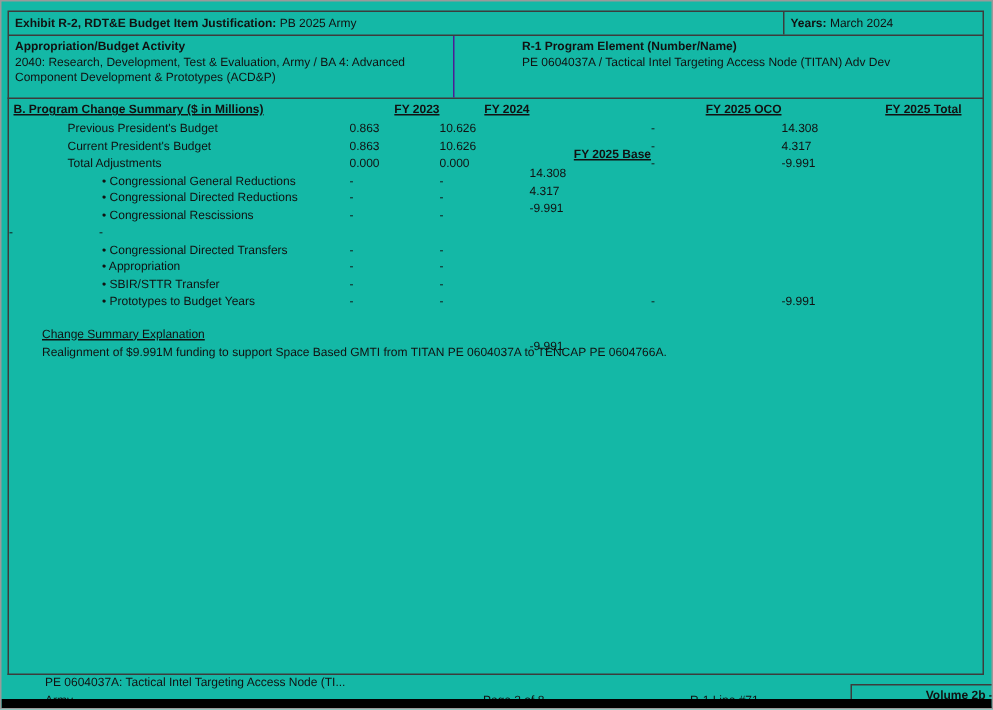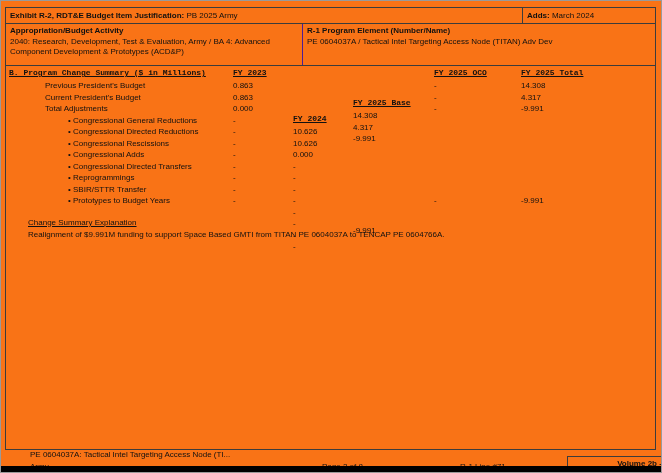--- a/index.html
+++ b/index.html
@@ -1,40 +1,40 @@
 <!DOCTYPE html>
 <html><head>
 <meta charset="utf-8">
 <style>
   html,body { margin:0; padding:0; background:#e8e8e8; }
   .page {
     position:relative; width:662px; height:473px; margin:0;
-    background:#f97316; border:1px solid #9a9a9a; box-sizing:border-box;
+    background:#14b8a6; border:1px solid #9a9a9a; box-sizing:border-box;
     font-family:"Liberation Sans", sans-serif; font-size:8px; color:#111;
     overflow:hidden;
   }
   .doc { position:absolute; left:4px; top:6px; width:651px; box-sizing:border-box; }
   b, .bold { font-weight:bold; }
   .it { }
 
   
   .hdr-row1 { display:flex; border:1px solid #3c3c3c; height:17px; align-items:center; box-sizing:border-box; }
   .cell-exhibit { flex:1; padding:0 4px; white-space:nowrap; overflow:hidden; }
   .cell-date { width:133px; align-self:stretch; border-left:1px solid #3c3c3c; padding:0 4px;
                display:flex; align-items:center; box-sizing:border-box; white-space:nowrap; }
   .hdr-row2 { display:flex; border:1px solid #3c3c3c; border-top:none; box-sizing:border-box; }
   .cell-appn { width:297px; border-right:1px solid #4c1d95; padding:2px 4px 3px 4px; box-sizing:border-box; line-height:10.5px; }
-  .cell-pe { flex:1; padding:2px 4px 18px 4px; line-height:10.5px; }
+  .cell-pe { flex:1; padding:2px 4px 18px 4px; line-height:10.5px;margin-left:41px; }
 
   
   .body-box { border:1px solid #3c3c3c; border-top:none; height:384px; box-sizing:border-box; padding-top:1px; }
-  .thead-row { display:flex; height:13px; line-height:11px;font-family:Liberation Mono, monospace; }
+  .thead-row { display:flex; height:13px; line-height:11px; }
   .tbl-title { flex:1; font-weight:bold; text-decoration:underline; padding-left:3px; white-space:nowrap; overflow:hidden; }
-  .col-h { font-weight:bold; text-decoration:underline; box-sizing:border-box; }
-  .c1 { width:60px; } .c2 { width:60px;margin-top:46px; } .c3 { width:81px;margin-top:30px; } .c4 { width:87px; } .c5 { width:120px; margin-right:14px; }
+  .col-h { font-weight:bold; text-decoration:underline; text-align:right; box-sizing:border-box; }
+  .c1 { width:60px; } .c2 { width:60px; } .c3 { width:81px;margin-top:30px; } .c4 { width:87px; } .c5 { width:120px; margin-right:14px; }
   .trow { display:flex; height:11.5px; line-height:11.5px; }
   .tlabel { flex:1; white-space:nowrap; overflow:hidden; }
   .lvl1 { padding-left:39px; } .lvl2 { padding-left:62px; }
   .tval { box-sizing:border-box; }
   .trow .c4 { padding-right:15px; }
 
   .explain { margin-top:10px; margin-left:22px; margin-right:10px; line-height:11px; }
   .explain-title { font-weight:normal; text-decoration:underline; }
   .explain-text { margin-top:1.5px; }
 
@@ -53,21 +53,21 @@
 <body>
 
 <div class="page">
   <div class="doc">
 
     <div class="hdr-row1">
       <div class="cell-exhibit">
         <span class="bold">Exhibit R-2, RDT&amp;E Budget Item Justification:</span><span> PB 2025 Army</span>
       </div>
       <div class="cell-date">
-        <span><span class="bold">Adds:</span><span> March 2024</span></span>
+        <span><span class="bold">Years:</span><span> March 2024</span></span>
       </div>
     </div>
 
     <div class="hdr-row2">
       <div class="cell-appn">
         <div class="bold">Appropriation/Budget Activity</div>
         <div><span>2040: </span><span class="it">Research, Development, Test &amp; Evaluation, Army</span><span> / BA 4: </span><span class="it">Advanced Component Development &amp; Prototypes (ACD&amp;P)</span></div>
       </div>
       <div class="cell-pe">
         <div class="bold">R-1 Program Element (Number/Name)</div>
@@ -127,37 +127,36 @@
           </div>
           <div class="trow">
             <div class="tlabel lvl2">• Congressional Rescissions</div>
             <div class="tval c1">-</div>
             <div class="tval c2">-</div>
             <div class="tval c3"></div>
             <div class="tval c4"></div>
             <div class="tval c5"></div>
           </div>
           <div class="trow">
-            <div class="tlabel lvl2">• Congressional Adds</div>
             <div class="tval c1">-</div>
             <div class="tval c2">-</div>
             <div class="tval c3"></div>
             <div class="tval c4"></div>
             <div class="tval c5"></div>
           </div>
           <div class="trow">
             <div class="tlabel lvl2">• Congressional Directed Transfers</div>
             <div class="tval c1">-</div>
             <div class="tval c2">-</div>
             <div class="tval c3"></div>
             <div class="tval c4"></div>
             <div class="tval c5"></div>
           </div>
           <div class="trow">
-            <div class="tlabel lvl2">• Reprogrammings</div>
+            <div class="tlabel lvl2">• Appropriation</div>
             <div class="tval c1">-</div>
             <div class="tval c2">-</div>
             <div class="tval c3"></div>
             <div class="tval c4"></div>
             <div class="tval c5"></div>
           </div>
           <div class="trow">
             <div class="tlabel lvl2">• SBIR/STTR Transfer</div>
             <div class="tval c1">-</div>
             <div class="tval c2">-</div>

